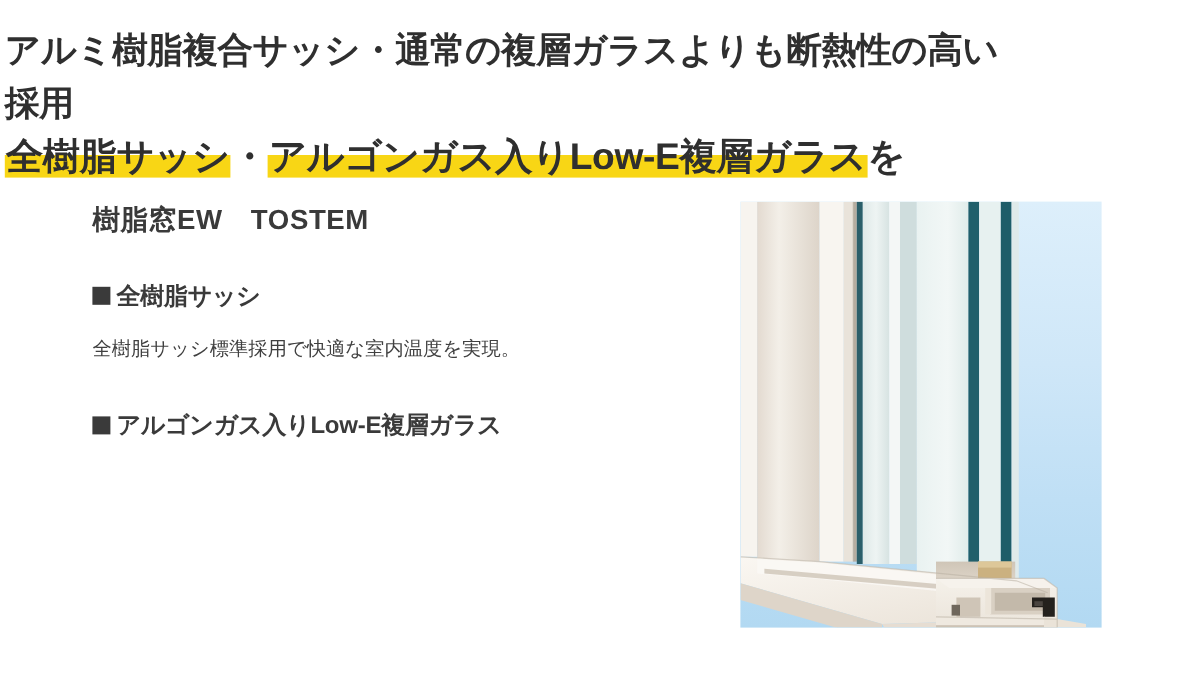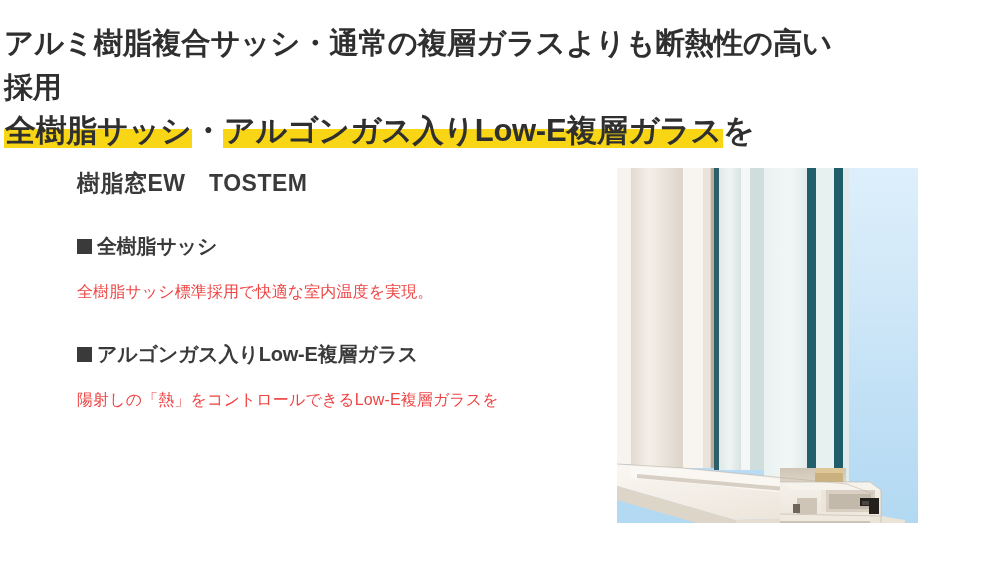--- a/index.html
+++ b/index.html
@@ -72,21 +72,21 @@
     display: inline-block;
     width: 15px;
     height: 15px;
     background: #3a3a3a;
     margin-right: 5px;
     vertical-align: -1px;
   }
   .body-text {
     font-size: 16px;
     line-height: 31px;
-    color: #ef4444;
+    color: #404040;
     margin: 0;
     letter-spacing: 0.1px;
   }
   .body-text .ln { display: block; white-space: nowrap; }
   .block-gap { height: 34px; }
 
   
   .photo {
     position: absolute;
     left: 617px;
@@ -116,21 +116,20 @@
     <div class="body-text">
       <span class="ln">全樹脂サッシ標準採用で快適な室内温度を実現。</span>
     </div>
   </div>
 
   <div class="block-gap"></div>
 
   <div>
     <div class="sec-head"><span class="sq"></span><span>アルゴンガス入りLow-E複層ガラス</span></div>
     <div class="body-text">
-      <span class="ln">陽射しの「熱」をコントロールできるLow-E複層ガラスを</span>
     </div>
   </div>
 </div>
 
 <div class="photo">
   <svg width="301" height="355" viewBox="0 0 301 355">
     <defs>
       <linearGradient id="gFrameV" x1="0" y1="0" x2="1" y2="0">
         <stop offset="0" stop-color="#e3dad0"></stop>
         <stop offset="0.35" stop-color="#f3efe8"></stop>

